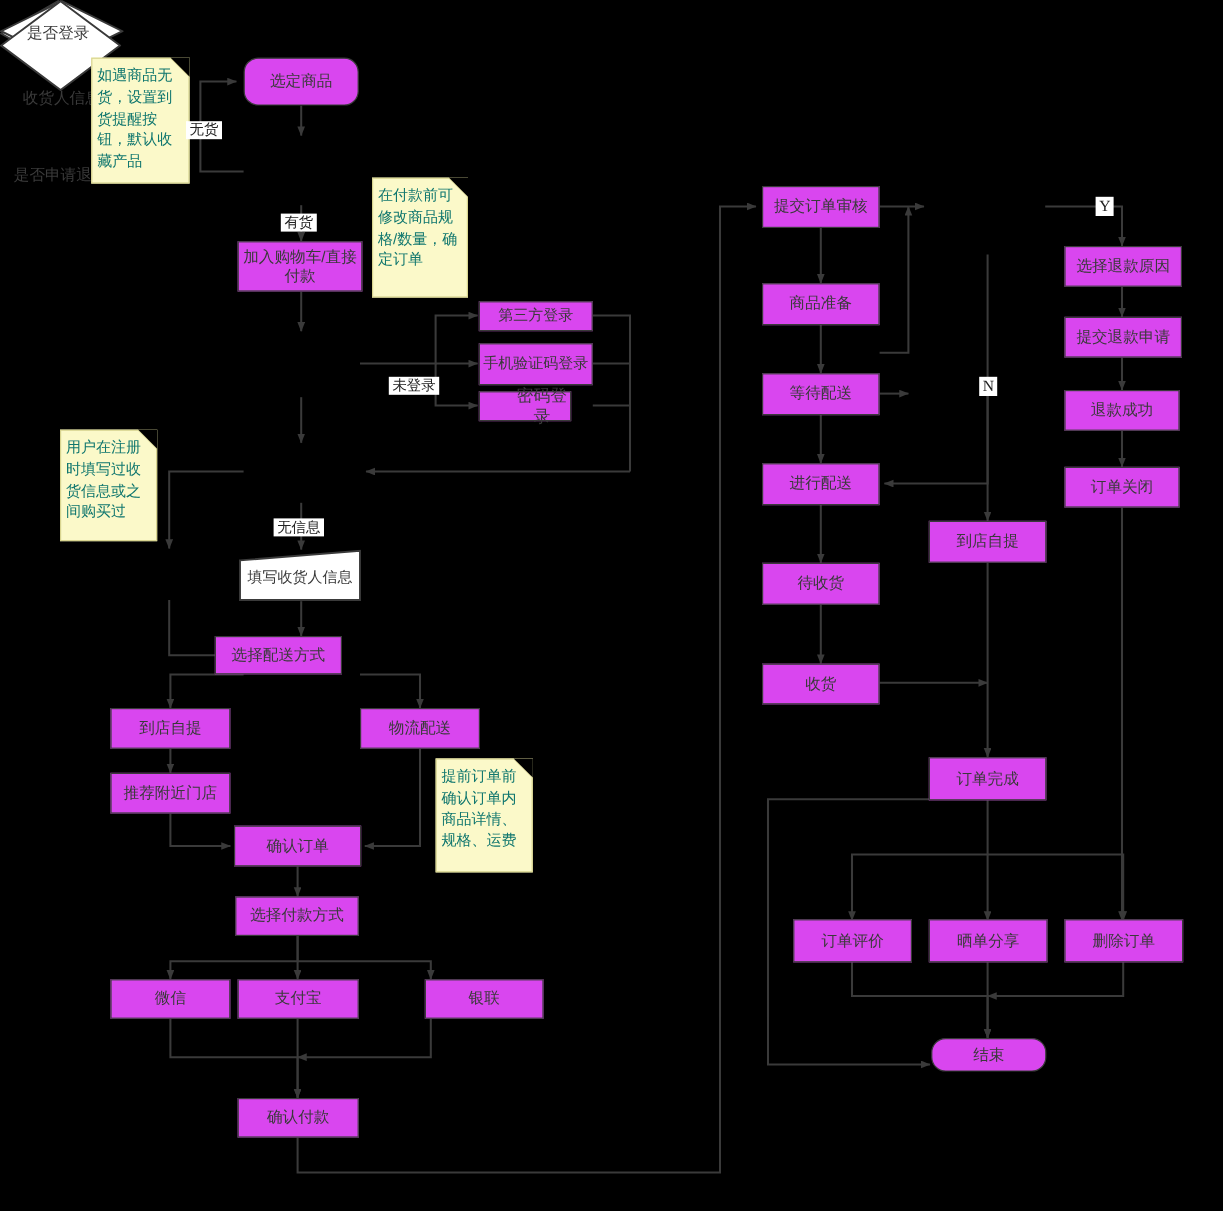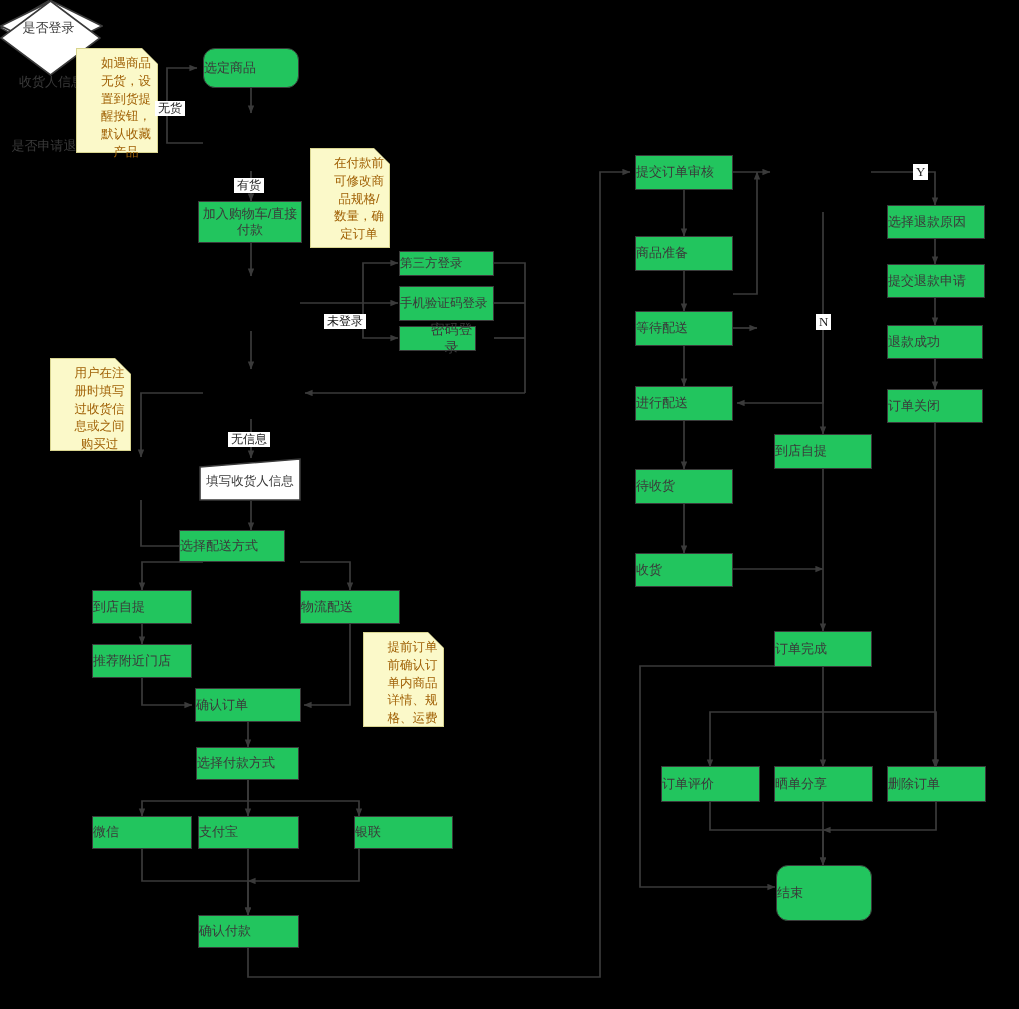--- a/index.html
+++ b/index.html
@@ -2,37 +2,37 @@
 <html><head>
 <meta charset="utf-8">
 <title>E-Commerce Order Flowchart</title>
 <style>
   html,body{margin:0;padding:0;background:#000;}
   body{font-family:"Liberation Sans","DejaVu Sans",sans-serif;}
   #canvas{position:relative;width:1019px;height:1009px;background:#000;overflow:hidden;}
   #wires{position:absolute;left:0;top:0;width:1019px;height:1009px;}
 
   .node{position:absolute;box-sizing:border-box;display:flex;align-items:center;
-        text-align:center;color:#3a3a3a;background:#22c55e;
+        justify-content:center;text-align:center;color:#3a3a3a;background:#d946ef;
         border:1.6px solid #3a3a3a;font-size:13px;line-height:1.25;z-index:3;}
   .proc{border-radius:0;}
   .term{border-radius:12px;}
   .diamond{background:transparent;border:none;}
   .diamond .dlabel{position:relative;z-index:2;color:#3a3a3a;font-size:13px;line-height:1.2;
         display:flex;align-items:center;justify-content:center;width:100%;height:100%;
         box-sizing:border-box;padding:0 6px;}
   .diamond svg{position:absolute;left:0;top:0;}
   .shape-wrap{position:absolute;z-index:3;}
   .shape-wrap svg{position:absolute;left:0;top:0;}
   .shape-wrap .slabel{position:relative;z-index:2;display:flex;align-items:center;
         justify-content:center;width:100%;height:100%;box-sizing:border-box;
         color:#3a3a3a;font-size:13px;line-height:1.25;text-align:center;padding:0 4px;}
 
   .note{position:absolute;box-sizing:border-box;background:#fbf9c9;border:1px solid #d8d48f;
-        color:#a16207;font-size:12.5px;line-height:1.42;text-align:center;padding:6px 5px 5px 23px;
+        color:#0f766e;font-size:12.5px;line-height:1.42;text-align:left;padding:6px 5px 5px 4px;
         z-index:4;box-shadow:2px 2px 2px rgba(0,0,0,.35);}
   .note::after{content:"";position:absolute;right:-1px;top:-1px;border-width:0 16px 16px 0;
         border-style:solid;border-color:#d8d48f #000 transparent transparent;}
   .note .fold{position:absolute;right:0;top:0;width:0;height:0;
         border-left:15px solid transparent;border-top:15px solid #e3dfa0;}
 
   .edgelbl{position:absolute;background:#fff;color:#222;font-size:12px;line-height:1.1;
         padding:1px 3px;z-index:5;white-space:nowrap;}
   .edgelbl.lat{font-family:"Liberation Serif",serif;font-size:13px;}
 </style>
@@ -239,21 +239,21 @@
   <div class="node proc" style="left:661px;top:766px;width:99px;height:36px;">
     <span>订单评价</span>
   </div>
   <div class="node proc" style="left:774px;top:766px;width:99px;height:36px;">
     <span>晒单分享</span>
   </div>
   <div class="node proc" style="left:887px;top:766px;width:99px;height:36px;">
     <span>删除订单</span>
   </div>
 
-  <div class="node term" style="left:776px;top:865px;width:96px;height:56px;">
+  <div class="node term" style="left:776px;top:865px;width:96px;height:28px;">
     <span>结束</span>
   </div>
 
   <div class="edgelbl" style="left:155px;top:101px;">无货</div>
   <div class="edgelbl" style="left:234px;top:178px;">有货</div>
   <div class="edgelbl" style="left:324px;top:314px;">未登录</div>
   <div class="edgelbl" style="left:228px;top:432px;">无信息</div>
   <div class="edgelbl lat" style="left:913px;top:164px;">Y</div>
   <div class="edgelbl lat" style="left:816px;top:314px;">N</div>
 

